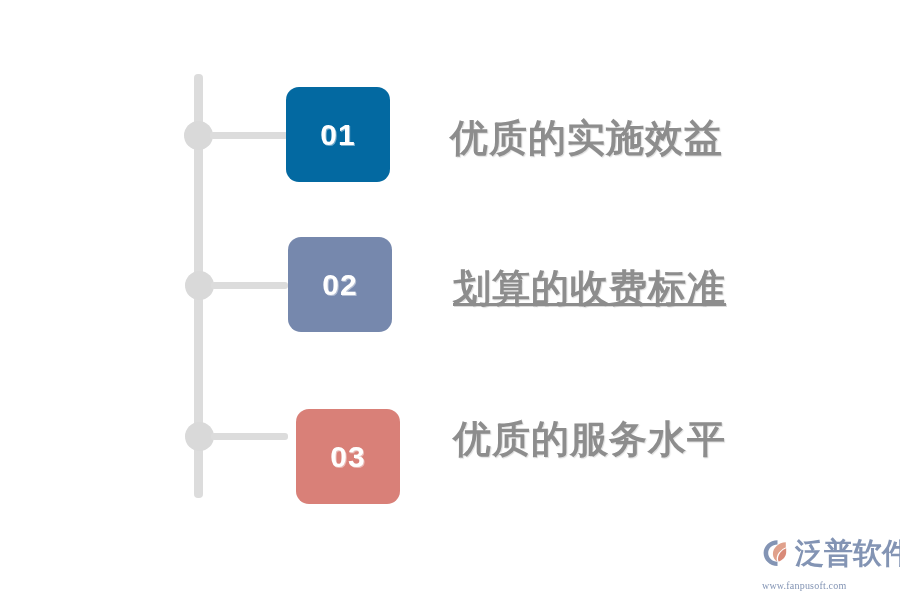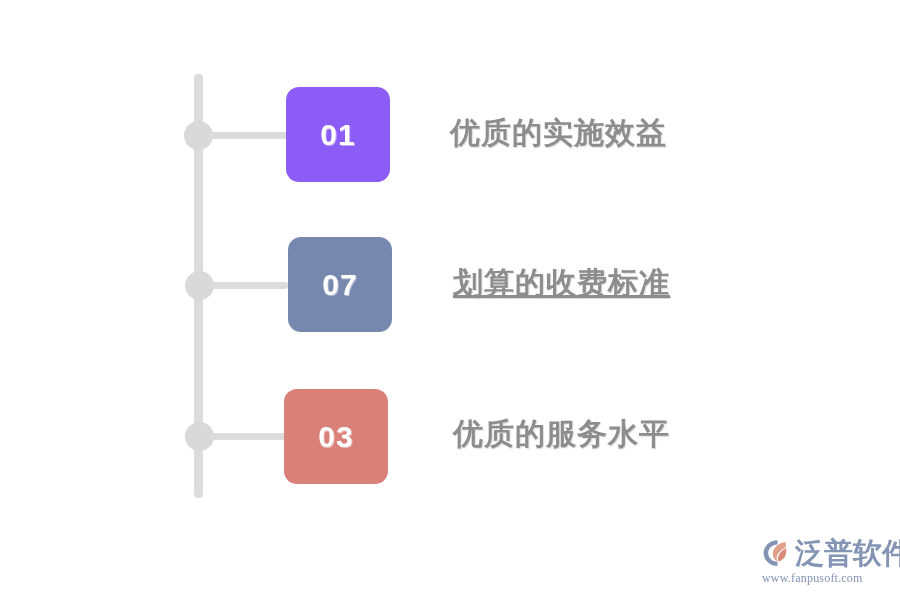--- a/index.html
+++ b/index.html
@@ -86,38 +86,38 @@
     text-shadow: 1px 1px 0 rgba(255,255,255,0.45);
     line-height: 1;
     user-select: none;
   }
 
   
   .caption {
     position: absolute;
     left: 450px;
     top: 26px;
-    font-size: 30px;
+    font-size: 38px;
     font-weight: bold;
     color: #8d8d8d;
     letter-spacing: 1px;
     white-space: nowrap;
     text-shadow: -1px -1px 0 rgba(255,255,255,0.9),
                   1px  1px 1px rgba(140,140,140,0.30);
   }
 
   
   .row-2 .node-dot  { left: 185px; }
   .row-2 .connector { left: 211px; width: 77px; }
   .row-2 .num-card  { left: 288px; }
   .row-2 .caption   { left: 453px; }
 
   .row-3 .node-dot  { left: 185px; top: 33px; }
   .row-3 .connector { left: 211px; top: 44px; width: 77px; }
-  .row-3 .num-card  { left: 284px; }
+  .row-3 .num-card  { left: 296px; margin-top: 20px; }
   .row-3 .caption   { left: 453px; top: 25px; font-family: Liberation Serif, serif; }
 
   
   .watermark {
     position: absolute;
     left: 762px;
     top: 536px;
     width: 132px;
     height: 56px;
   }
@@ -135,48 +135,48 @@
   .wm-brand {
     font-size: 29px;
     font-weight: bold;
     color: #8394b4;
     letter-spacing: 0px;
     line-height: 1;
     white-space: nowrap;
   }
   .wm-url {
     font-family: "Liberation Serif", "DejaVu Serif", serif;
-    font-size: 12px;
+    font-size: 10px;
     color: #8394b4;
     letter-spacing: 0.2px;
-    margin-top: 1px;
+    margin-top: 10px;
     white-space: nowrap;
   }
 </style>
 </head>
 <body style="background: rgb(255, 255, 255);">
 
 <div id="stage">
 
   <div class="spine" style="background: rgb(220, 220, 220);"></div>
 
   <div class="row row-1">
     <div class="node-dot" style="background: rgb(217, 217, 217);"></div>
     <div class="connector" style="background: rgb(220, 220, 220);"></div>
-    <div class="num-card" style="background: #8b5cf6;">
+    <div class="num-card" style="background: #0369a1;">
       <span class="num">01</span>
     </div>
     <div class="caption" style="color: rgb(141, 141, 141);">优质的实施效益</div>
   </div>
 
   <div class="row row-2">
     <div class="node-dot" style="background: rgb(217, 217, 217);"></div>
     <div class="connector" style="background: rgb(220, 220, 220);"></div>
     <div class="num-card" style="background: rgb(118, 136, 173);">
-      <span class="num">07</span>
+      <span class="num">02</span>
     </div>
     <div class="caption" style="color: rgb(141, 141, 141); text-decoration: underline;">划算的收费标准</div>
   </div>
 
   <div class="row row-3">
     <div class="node-dot" style="background: rgb(217, 217, 217);"></div>
     <div class="connector" style="background: rgb(220, 220, 220);"></div>
     <div class="num-card" style="background: rgb(217, 128, 120);">
       <span class="num">03</span>
     </div>

